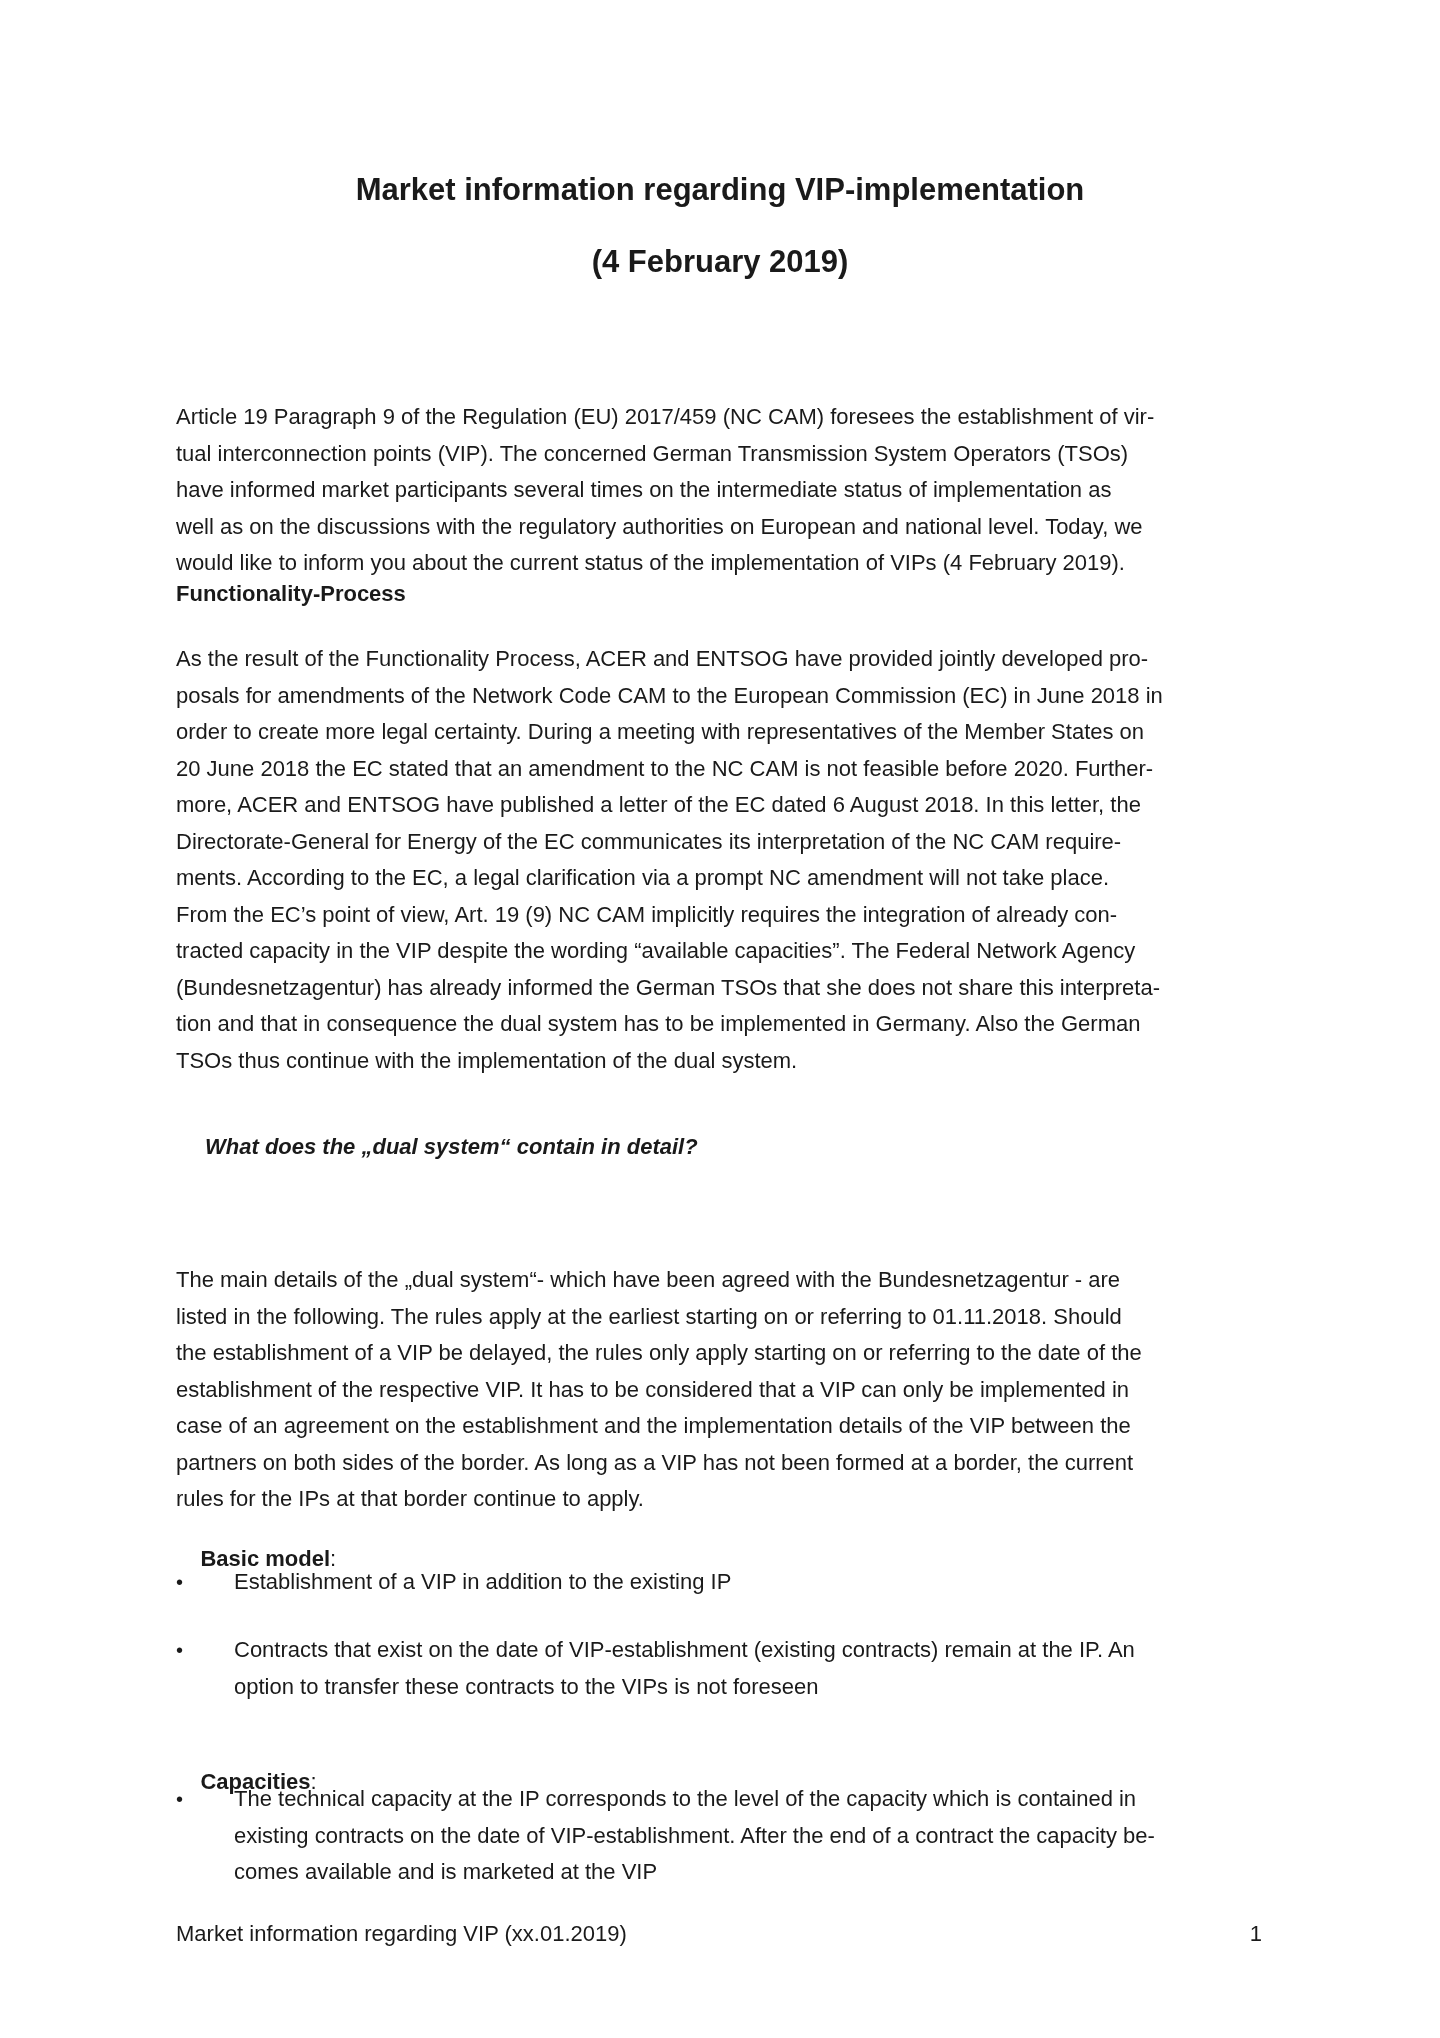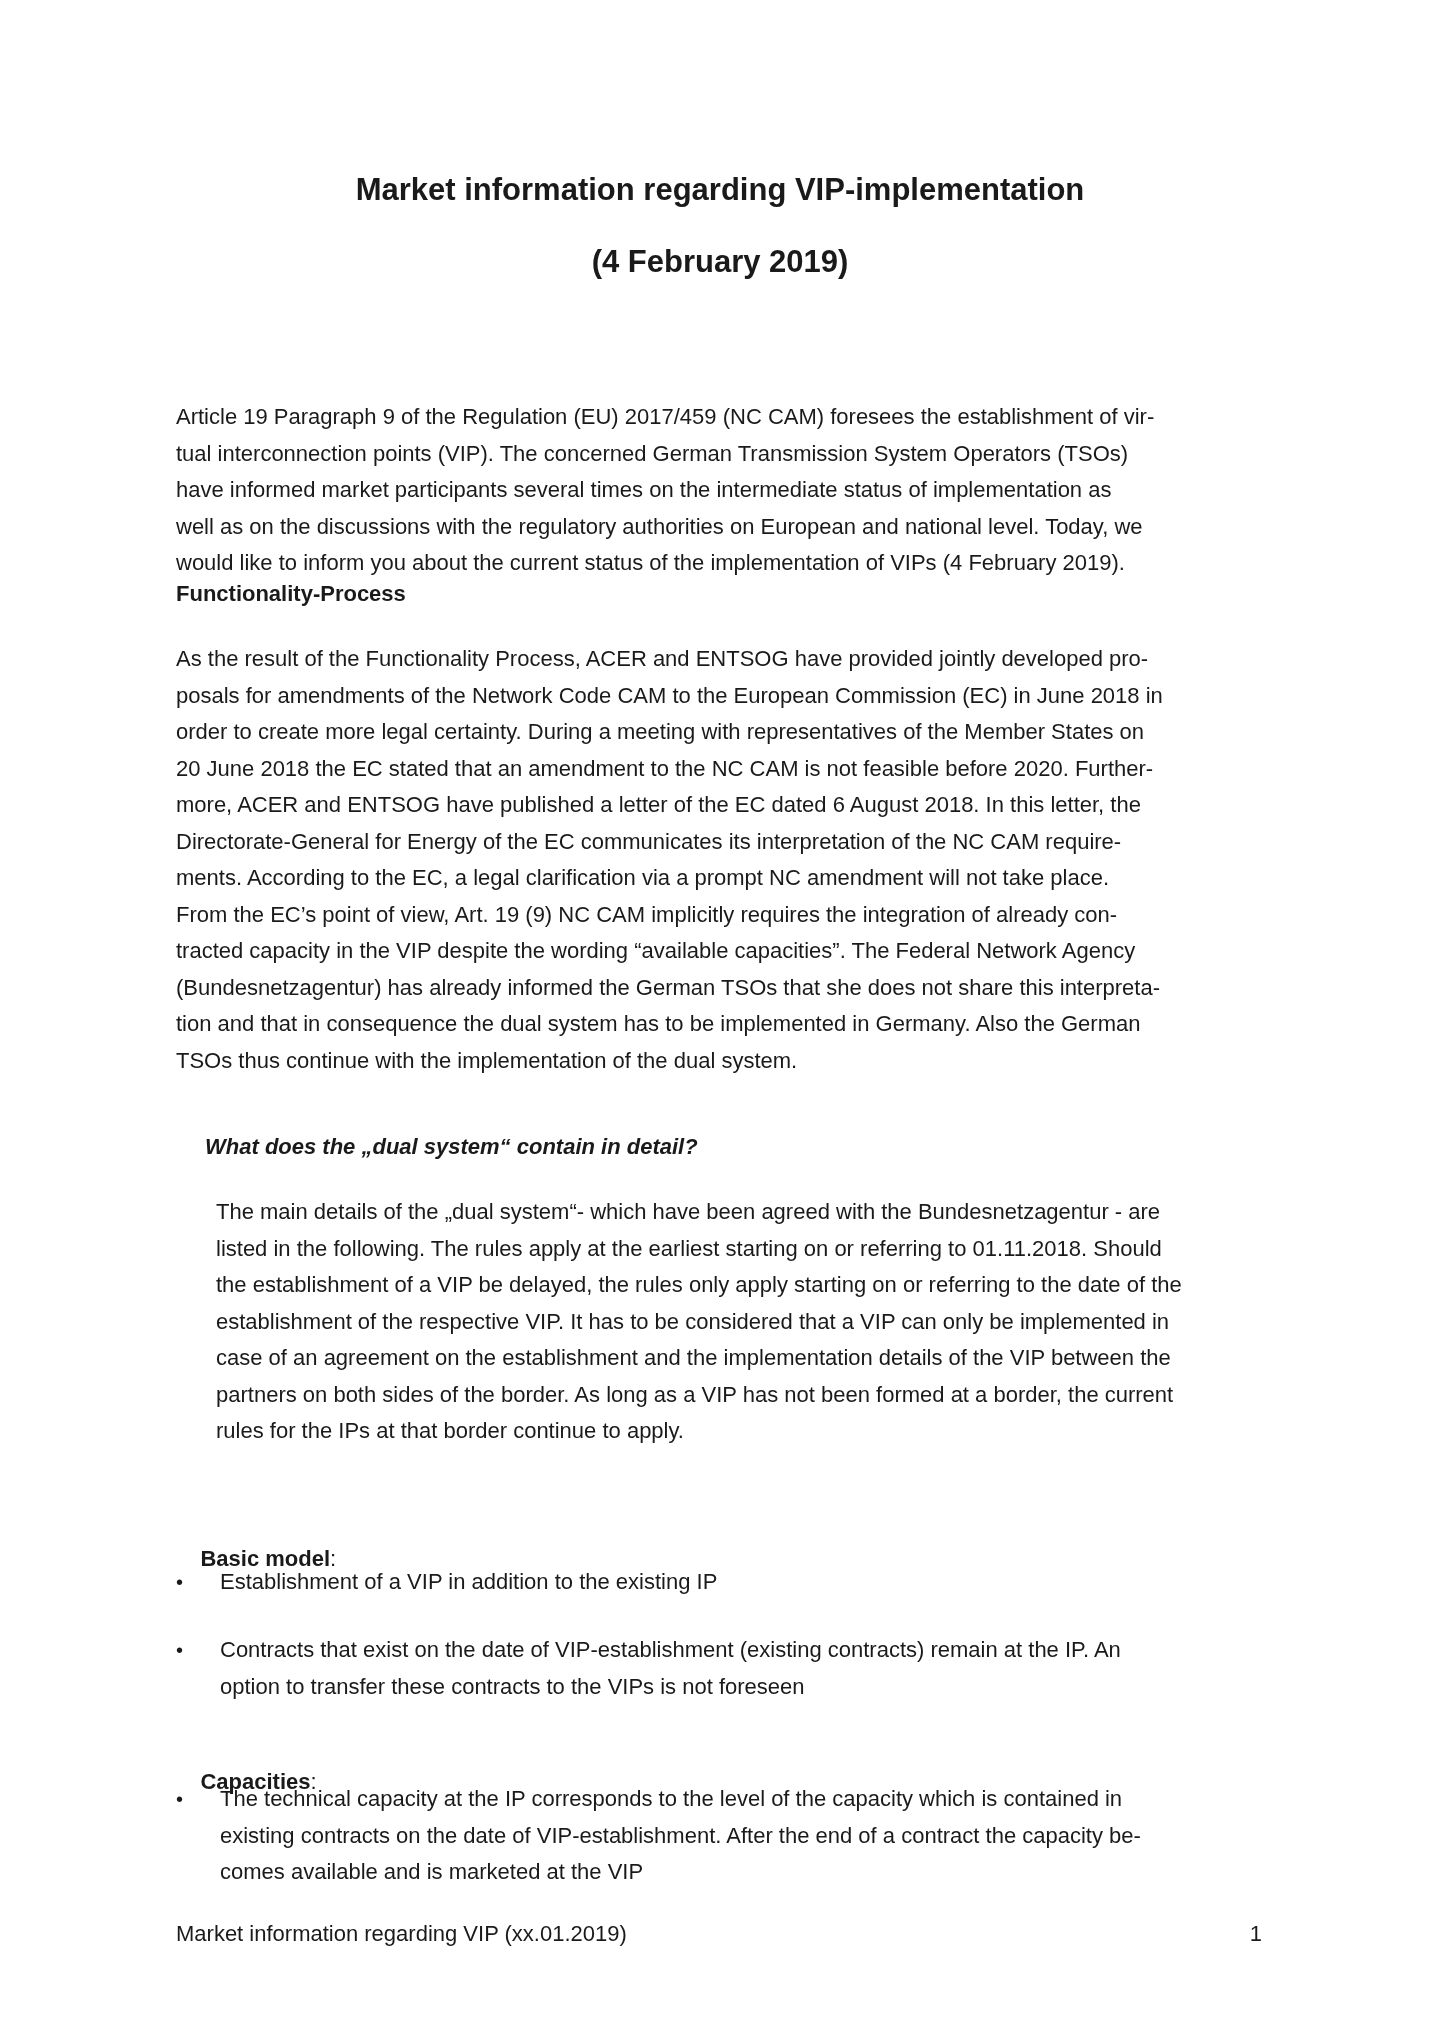--- a/index.html
+++ b/index.html
@@ -29,34 +29,34 @@
     left: 176px;
     width: 1180px;
     font-size: 22px;
     line-height: 36.5px;
     white-space: pre;
   }
   .b-intro   { top: 382px; margin-top: 17px;  }
   .b-h2      { top: 576px;  font-weight: 700; }
   .b-para2   { top: 641px;  }
   .b-h3      { top: 1129px; font-weight: 700; font-style: italic; margin-left: 29px; }
-  .b-para3   { top: 1194px; margin-left: 40px; }
+  .b-para3   { top: 1262px; }
   .b-h4      { top: 1504px; }
   .b-bullet1 { top: 1564px; }
   .b-bullet2 { top: 1632px; }
   .b-h5      { top: 1727px; }
   .b-bullet3 { top: 1781px; }
   .run-bold  { font-weight: 700; }
   .bullet-item { display: flex; align-items: flex-start; }
   .bullet-marker {
     width: 44px;
     flex: 0 0 44px;
     font-size: 20px;
   }
-  .bullet-lines { flex: 1 1 auto; white-space: pre; }
+  .bullet-lines { flex: 1 1 auto; white-space: pre; margin-left: 14px; }
   .footer {
     position: absolute;
     left: 176px;
     top: 1919px;
     width: 1086px;
     display: flex;
     justify-content: space-between;
     font-size: 22px;
     line-height: 30px;
     align-items: flex-end;

